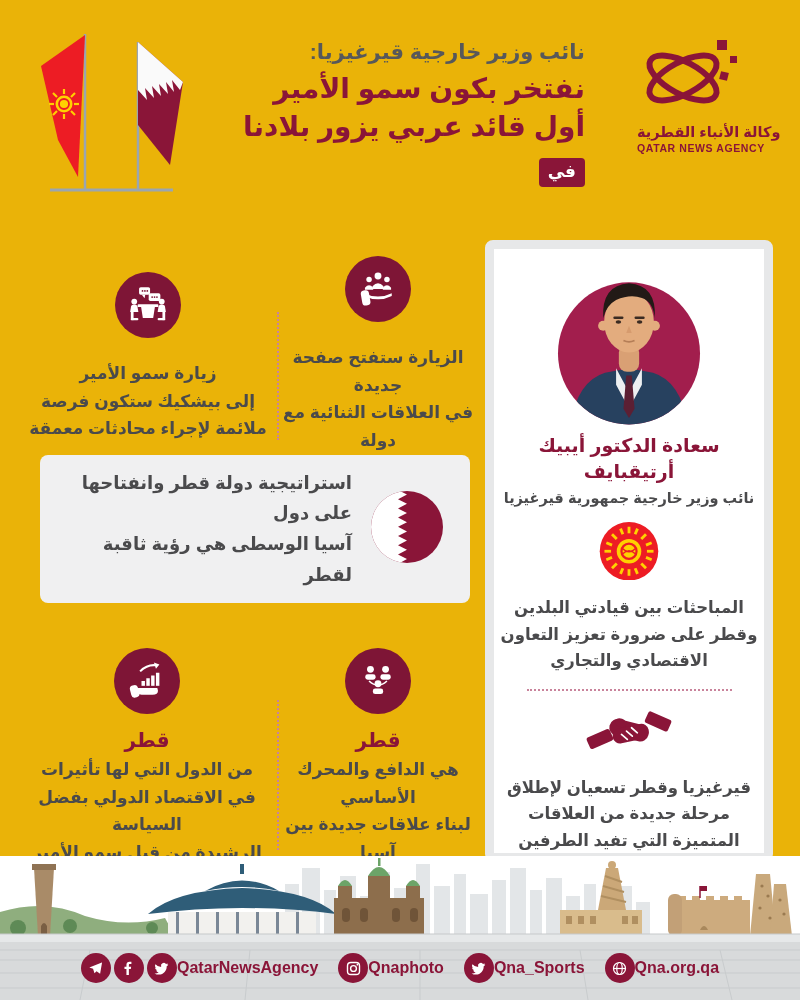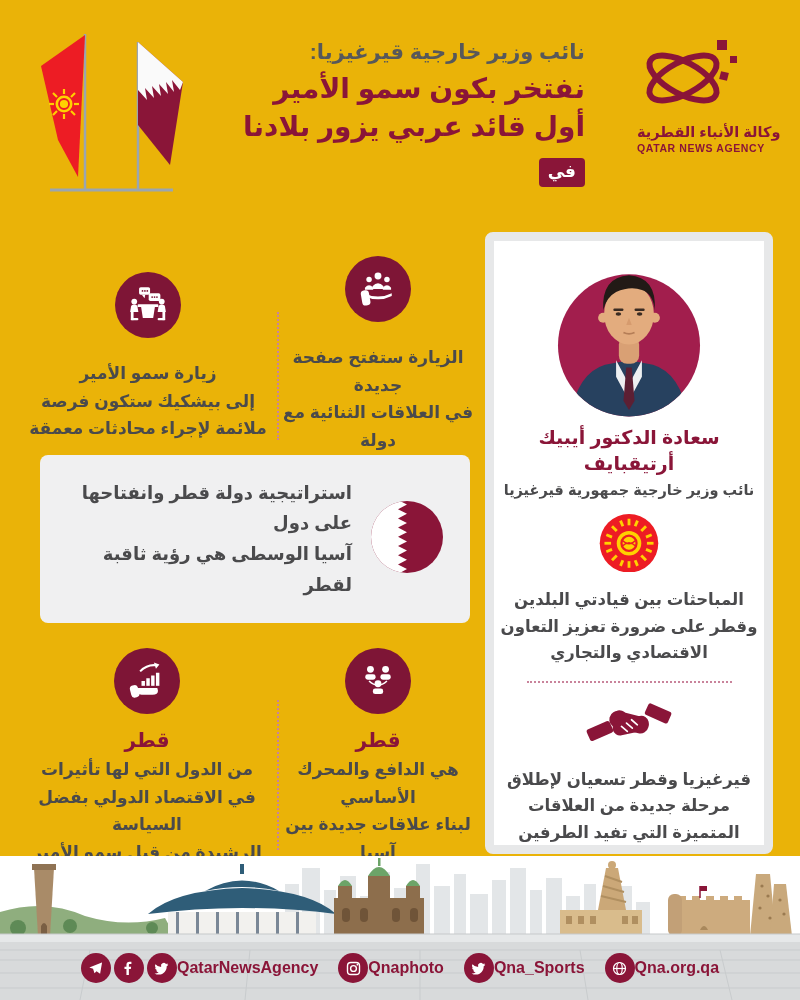--- a/index.html
+++ b/index.html
@@ -19,25 +19,25 @@
   .flags{position:absolute;left:28px;top:22px;}
   
   .card{position:absolute;text-align:center;direction:rtl;}
   .card .icircle{width:66px;height:66px;border-radius:50%;background:#7E1536;margin:0 auto;
                  display:flex;align-items:center;justify-content:center;}
   .card-text{margin-top:22px;font-size:17px;font-weight:700;color:#4A4A4C;line-height:1.62;}
   .card-title{margin-top:14px;font-size:20px;font-weight:800;color:#8A1538;}
   .card-title + .card-text{margin-top:4px;}
   .vdiv{position:absolute;width:0;border-left:2px dotted #C9839B;}
   
-  .band{position:absolute;left:40px;top:455px;width:430px;height:168px;background:#F0F0F1;
+  .band{position:absolute;left:40px;top:455px;width:430px;height:148px;background:#F0F0F1;
         border-radius:8px;display:flex;direction:rtl;align-items:center;padding:0 26px;box-sizing:border-box;gap:18px;}
   .band-text{font-size:18px;font-weight:700;color:#4A4A4C;line-height:1.7;text-align:right;}
   
-  .panel{position:absolute;left:485px;top:232px;width:288px;height:622px;background:#fff;
+  .panel{position:absolute;left:485px;top:240px;width:288px;height:622px;background:#fff;
          border:9px solid #E7E8E9;border-radius:8px;box-sizing:border-box;
          display:flex;flex-direction:column;align-items:center;}
   .p-name{margin-top:8px;font-size:19px;font-weight:800;color:#8A1538;text-align:center;direction:rtl;line-height:1.35;}
   .p-role{margin-top:5px;font-size:14.5px;font-weight:700;color:#4A4A4C;direction:rtl;}
   .p-fact{margin-top:14px;font-size:16.5px;font-weight:700;color:#4A4A4C;line-height:1.6;text-align:center;direction:rtl;}
   .hdiv{width:205px;border-top:2px dotted #C9839B;margin:16px 0 10px;}
   
   .scene{position:absolute;left:0;top:856px;width:800px;height:144px;}
   .footer{position:absolute;left:0;top:953px;width:800px;display:flex;justify-content:center;
           align-items:center;gap:20px;z-index:5;direction:ltr;}

